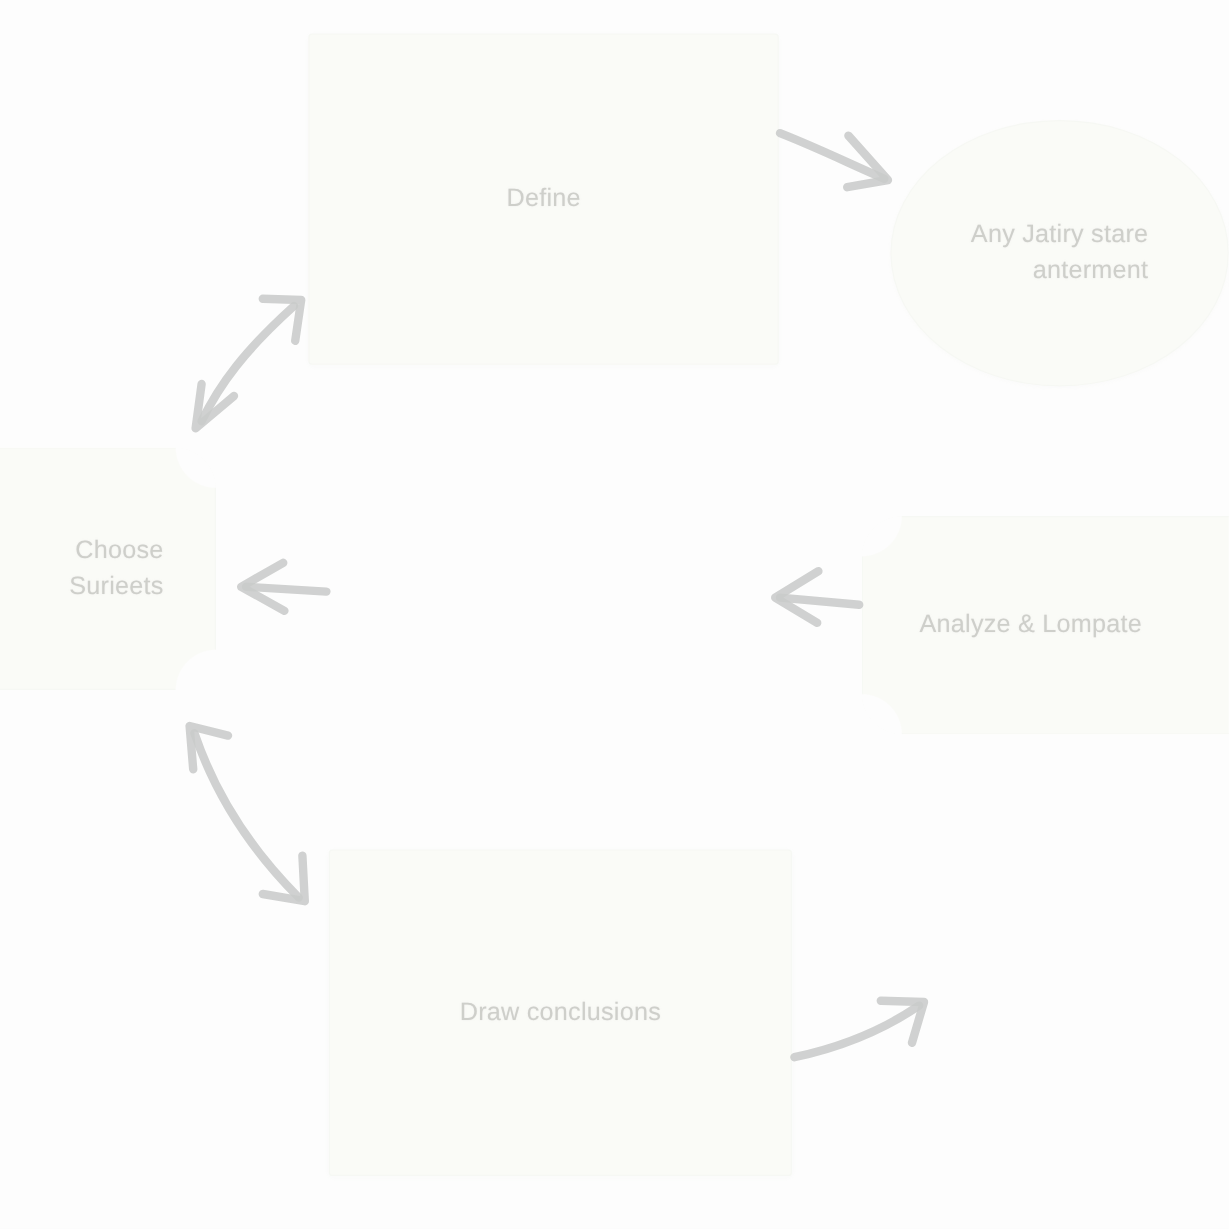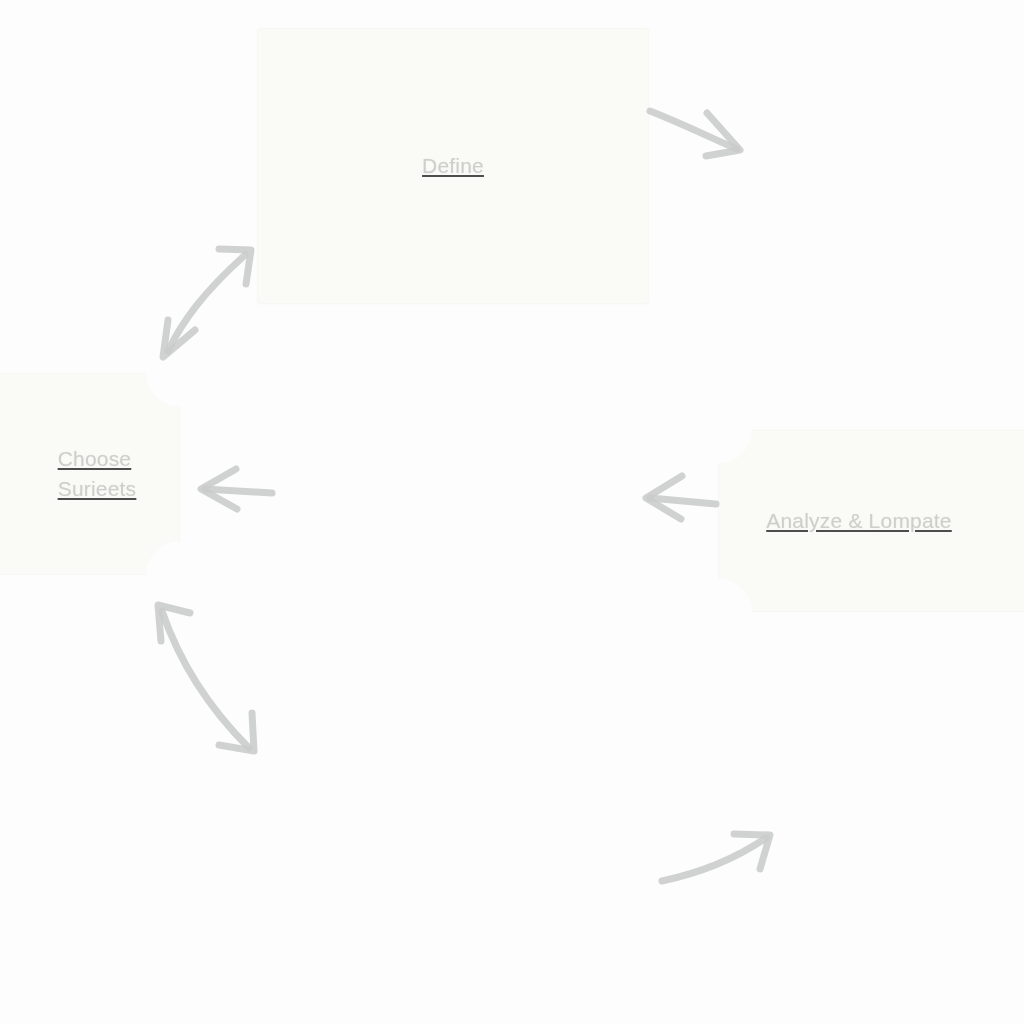--- a/index.html
+++ b/index.html
@@ -20,25 +20,24 @@
     height: 1024px;
     background: #fdfdfd;
     overflow: hidden;
     filter: blur(0.45px);
   }
   .node {
     position: absolute;
     display: flex;
     align-items: center;
     justify-content: center;
-    text-align: left;
+    text-align: right;
     box-sizing: border-box;
     background: #f8f9f4;
     border: 1.5px solid #f3f5ef;
-    text-decoration: underline;
   }
   .node .label {
     color: #b9bab4;
     font-size: 21px;
     line-height: 1.42;
     letter-spacing: 0.2px;
     font-weight: 400;
     white-space: pre-line;
     padding: 0 14px;
     text-shadow: 0 0 1.2px rgba(200,200,196,0.55);
@@ -123,33 +122,40 @@
 </style>
 </head>
 <body>
 
 <div id="canvas">
 
   <div class="node shape-rect" style="left:257px; top:28px; width:392px; height:276px;">
     <span class="label">Define</span>
   </div>
 
+  <div class="node shape-ellipse" style="left:742px; top:100px; width:282px; height:222px;">
+    <span class="label">Any Jatiry stare
+anterment</span>
+  </div>
 
   <div class="node shape-notched" style="left:-56px; top:373px; width:236px; height:202px;">
     <span class="notch-fill"></span>
     <span class="label" style="padding-left:78px; padding-right:8px;">Choose
 Surieets</span>
   </div>
 
 
   <div class="node shape-notched" style="left:718px; top:430px; width:348px; height:182px;">
     <span class="notch-fill"></span>
     <span class="label" style="padding-right:80px;">Analyze &amp; Lompate</span>
   </div>
 
+  <div class="node shape-rect" style="left:274px; top:708px; width:386px; height:272px;">
+    <span class="label">Draw conclusions</span>
+  </div>
 
 
   <svg id="arrows" viewBox="0 0 1024 1024">
 
     <g>
       <path class="arrow-path" d="M 650 111 C 683 124, 707 136, 737 149"></path>
       <path class="arrow-head" d="M 707 113 L 740 150 L 706 156"></path>
     </g>
 
     <g>

